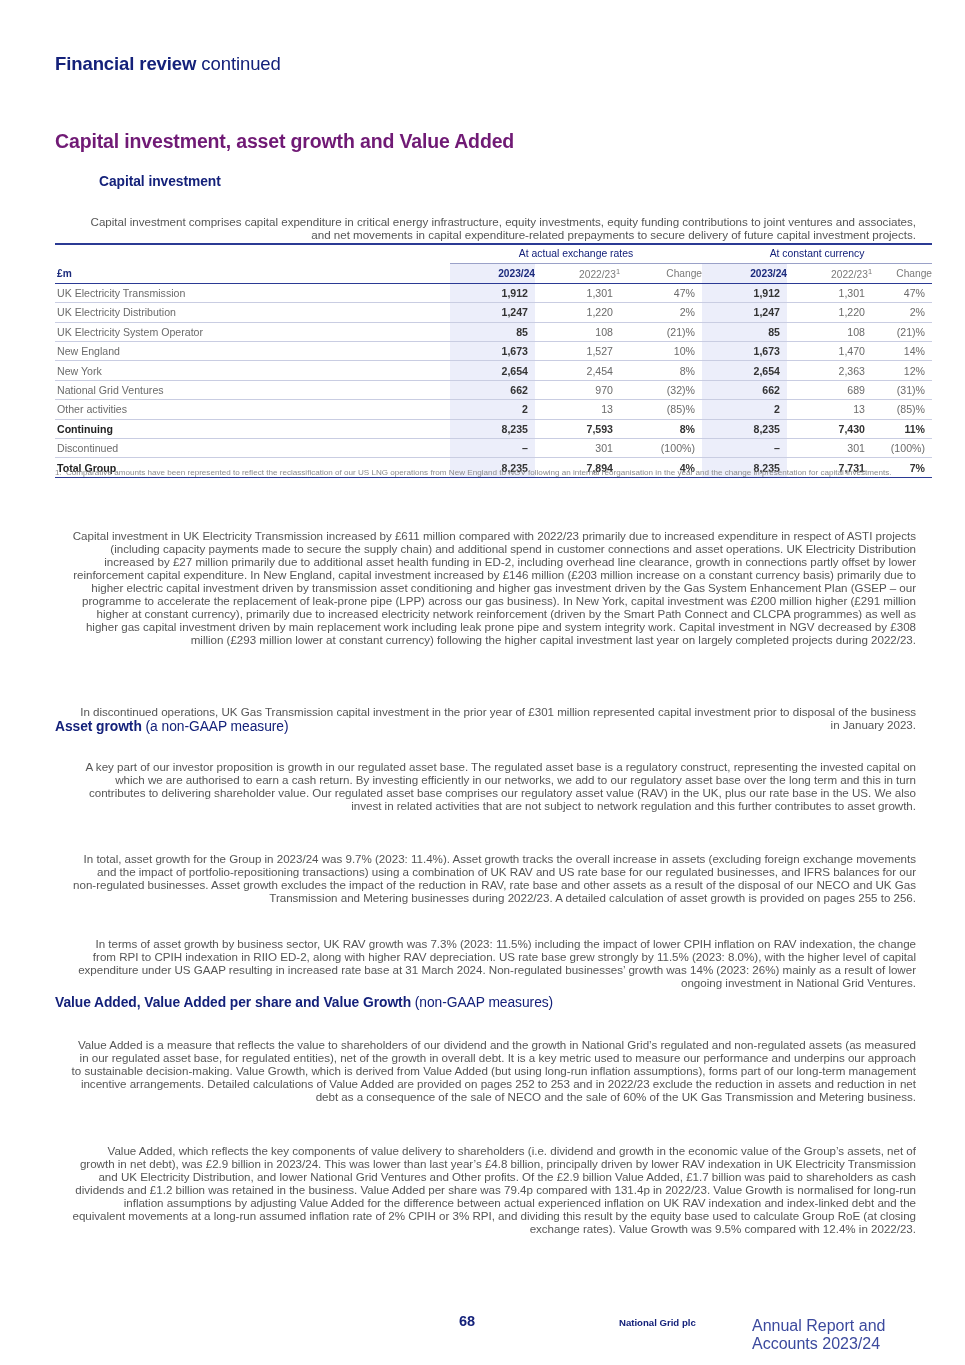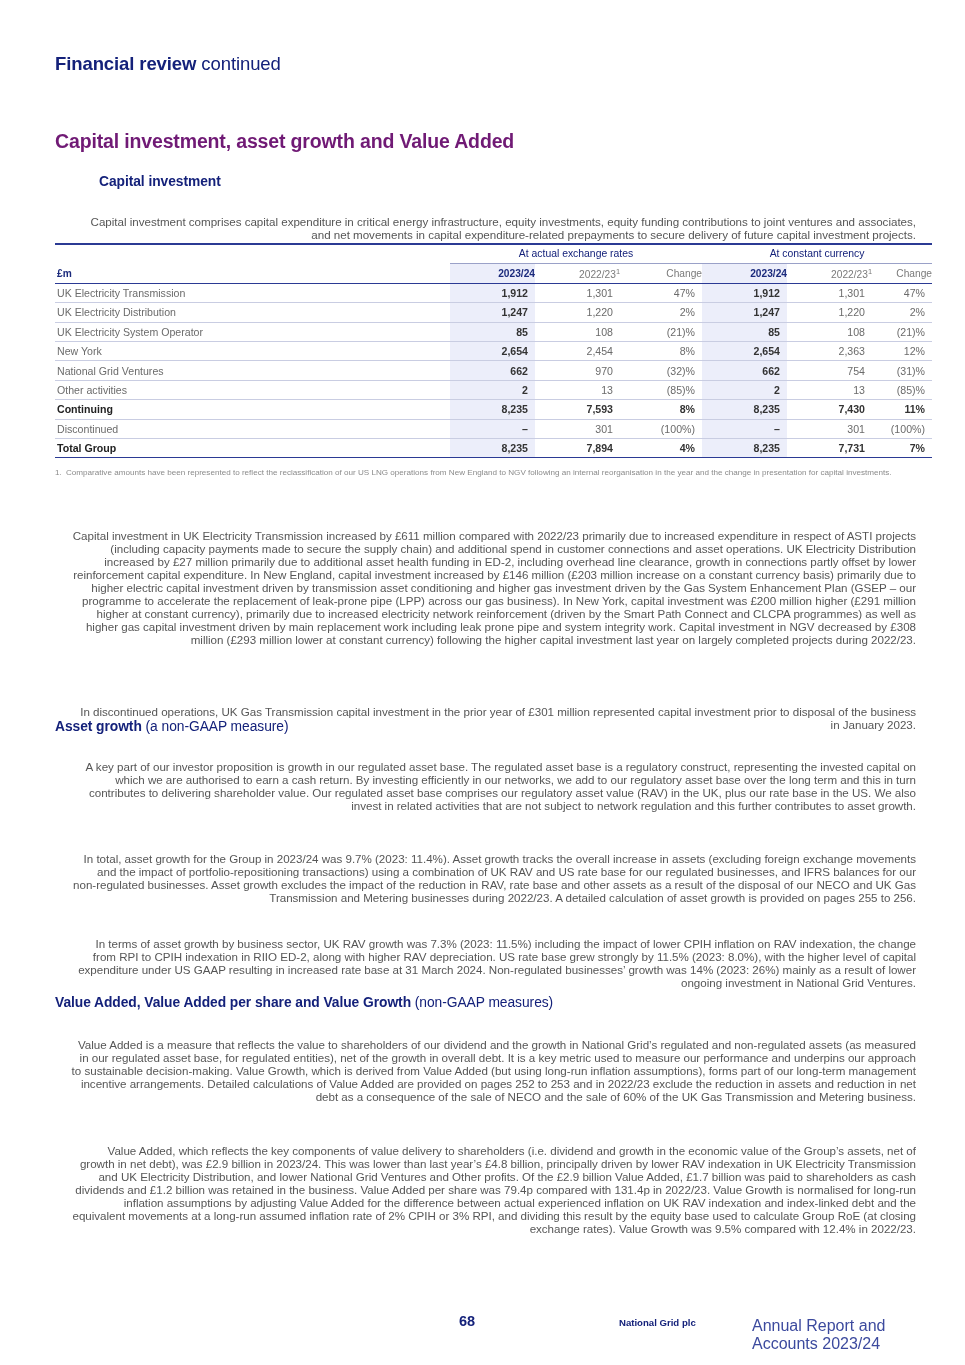--- a/index.html
+++ b/index.html
@@ -293,35 +293,44 @@
             <tr>
               <td class="label">UK Electricity System Operator</td>
               <td class="cur shade">85</td>
               <td>108</td>
               <td>(21)%</td>
               <td class="cur shade">85</td>
               <td>108</td>
               <td>(21)%</td>
             </tr>
             <tr>
+              <td class="label">New England</td>
+              <td class="cur shade">1,673</td>
+              <td>1,527</td>
+              <td>10%</td>
+              <td class="cur shade">1,673</td>
+              <td>1,470</td>
+              <td>14%</td>
+            </tr>
+            <tr>
               <td class="label">New York</td>
               <td class="cur shade">2,654</td>
               <td>2,454</td>
               <td>8%</td>
               <td class="cur shade">2,654</td>
               <td>2,363</td>
               <td>12%</td>
             </tr>
             <tr>
               <td class="label">National Grid Ventures</td>
               <td class="cur shade">662</td>
               <td>970</td>
               <td>(32)%</td>
               <td class="cur shade">662</td>
-              <td>754</td>
+              <td>689</td>
               <td>(31)%</td>
             </tr>
             <tr>
               <td class="label">Other activities</td>
               <td class="cur shade">2</td>
               <td>13</td>
               <td>(85)%</td>
               <td class="cur shade">2</td>
               <td>13</td>
               <td>(85)%</td>

